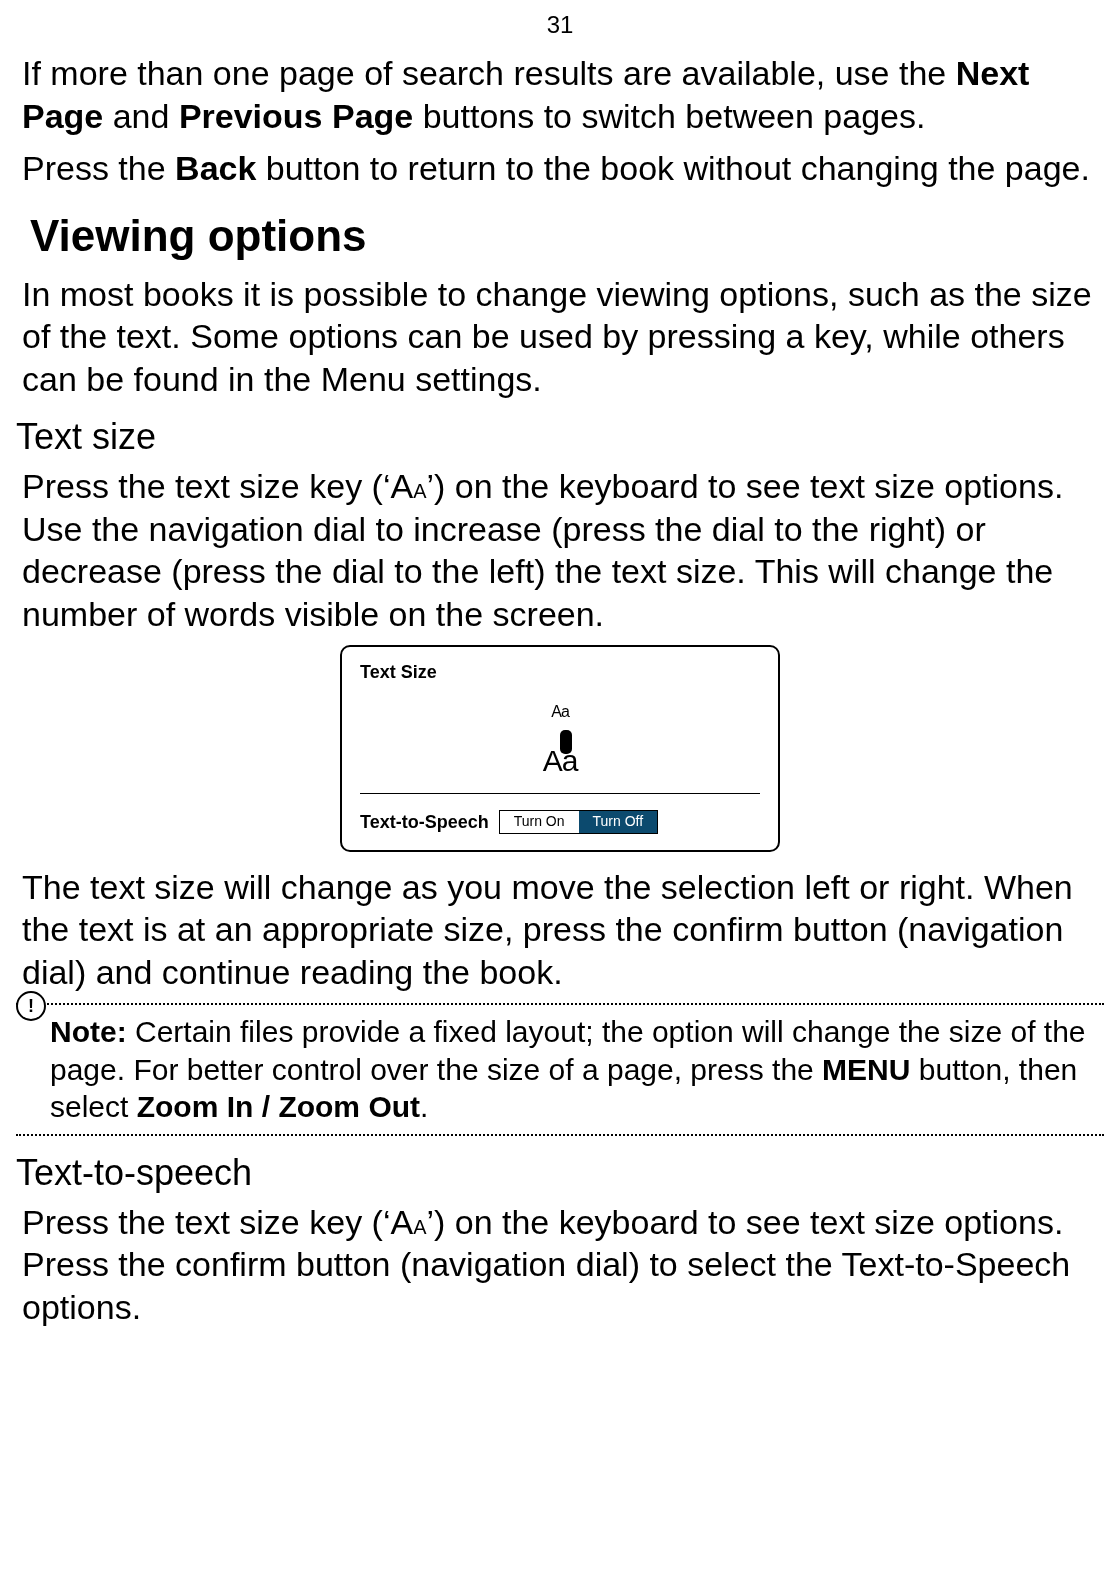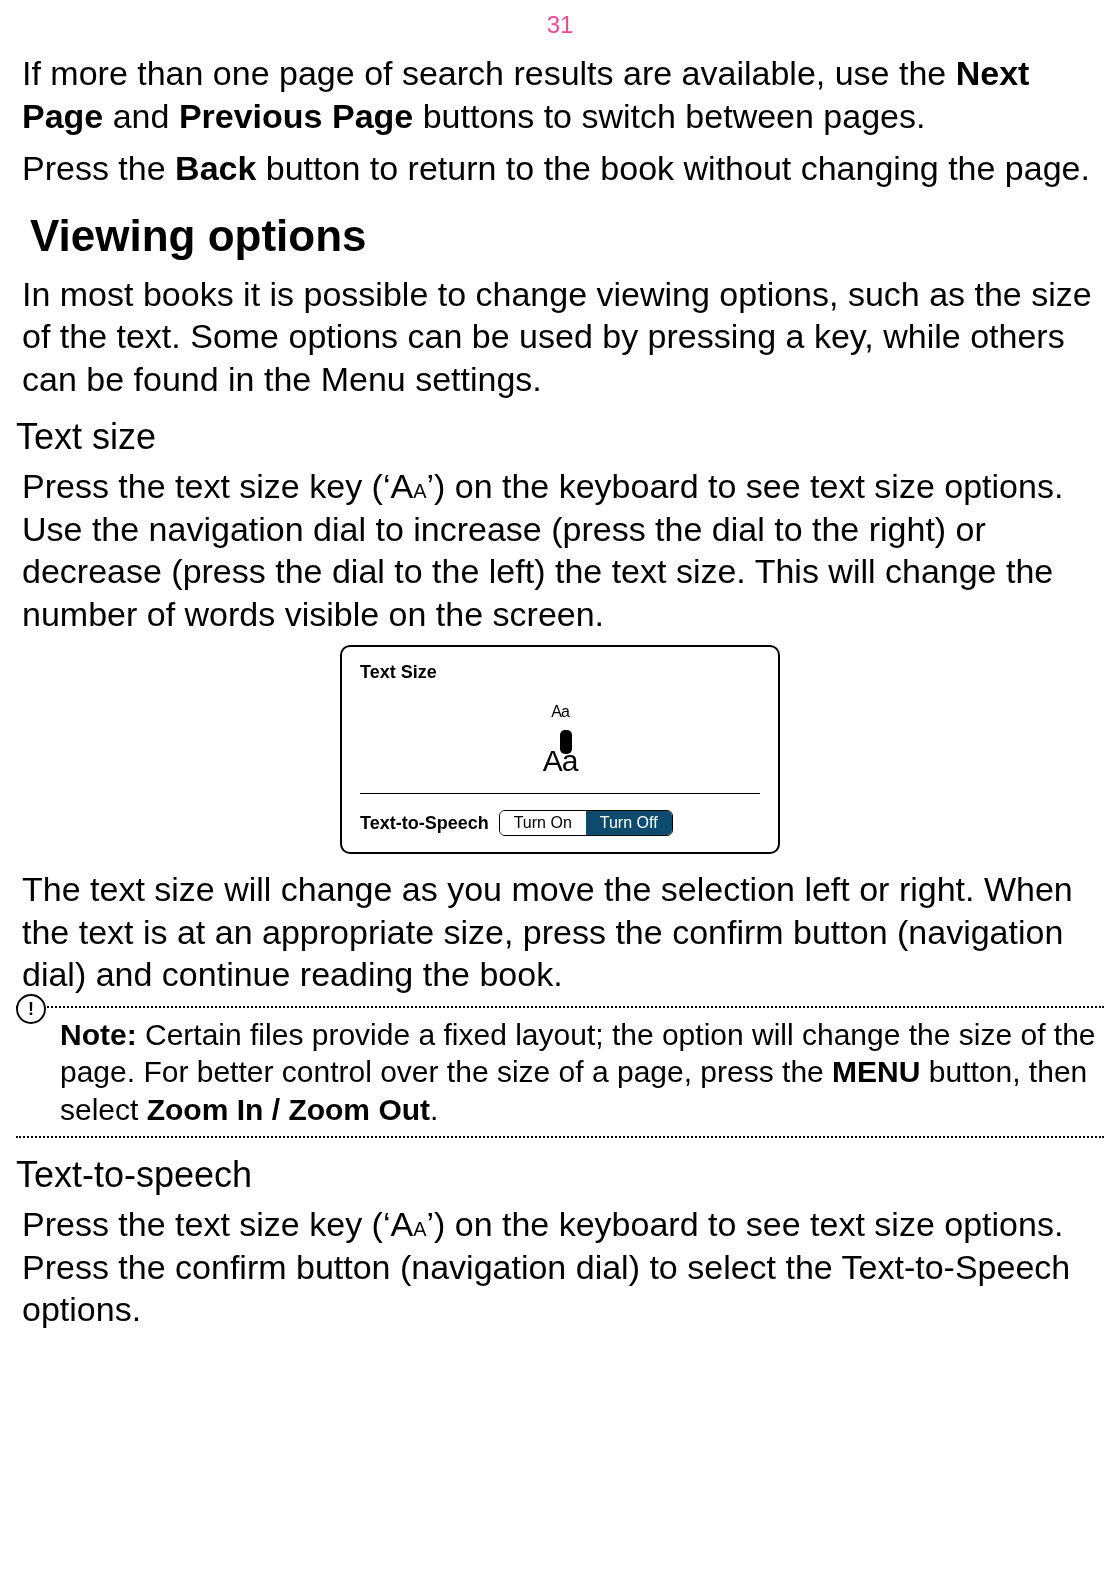--- a/index.html
+++ b/index.html
@@ -5,21 +5,21 @@
   body {
     font-family: "Segoe UI", Arial, sans-serif;
     margin: 0;
     padding: 0 16px 30px 16px;
     width: 1088px;
     color: #000;
     line-height: 1.25;
   }
   .page-number {
     text-align: center;
-    color: #ec4899;
+    color: #000000;
     font-size: 24px;
     padding-top: 10px;
     padding-bottom: 6px;
   }
   p.body {
     font-size: 34px;
     margin: 6px 6px 10px 6px;
   }
   .bold { font-weight: 700; }
   h1.sec {
@@ -105,24 +105,24 @@
     gap: 10px;
   }
   .tts-label {
     font-family: Arial, sans-serif;
     font-weight: 700;
     font-size: 18px;
   }
   .toggle {
     display:flex;
     border: 1.5px solid #000;
-    border-radius: 6px;
+    border-radius: 0;
     overflow:hidden;
     font-family: Arial, sans-serif;
-    font-size: 16px;
+    font-size: 14px;
   }
   .toggle div {
     padding: 2px 14px;
   }
   .toggle .on { background:#fff; color:#000; }
   .toggle .off { background:#0c4a6e; color:#fff; }
   .note-box {
     border-top: 2px dotted #000;
     border-bottom: 2px dotted #000;
     padding: 8px 0 8px 0;
@@ -140,21 +140,21 @@
     background:#fff;
     display:flex;
     align-items:center;
     justify-content:center;
     font-weight:700;
     font-size:18px;
     line-height:1;
   }
   .note-body {
     font-size: 30px;
-    margin-left: 44px;
+    margin-left: 34px;
   }
 </style>
 </head>
 <body>
 
 <div class="page-number">31</div>
 
 <p class="body">
   <span>If more than one page of search results are available, use the </span><span class="bold">Next Page</span><span> and </span><span class="bold">Previous Page</span><span> buttons to switch between pages.</span>
 </p>

